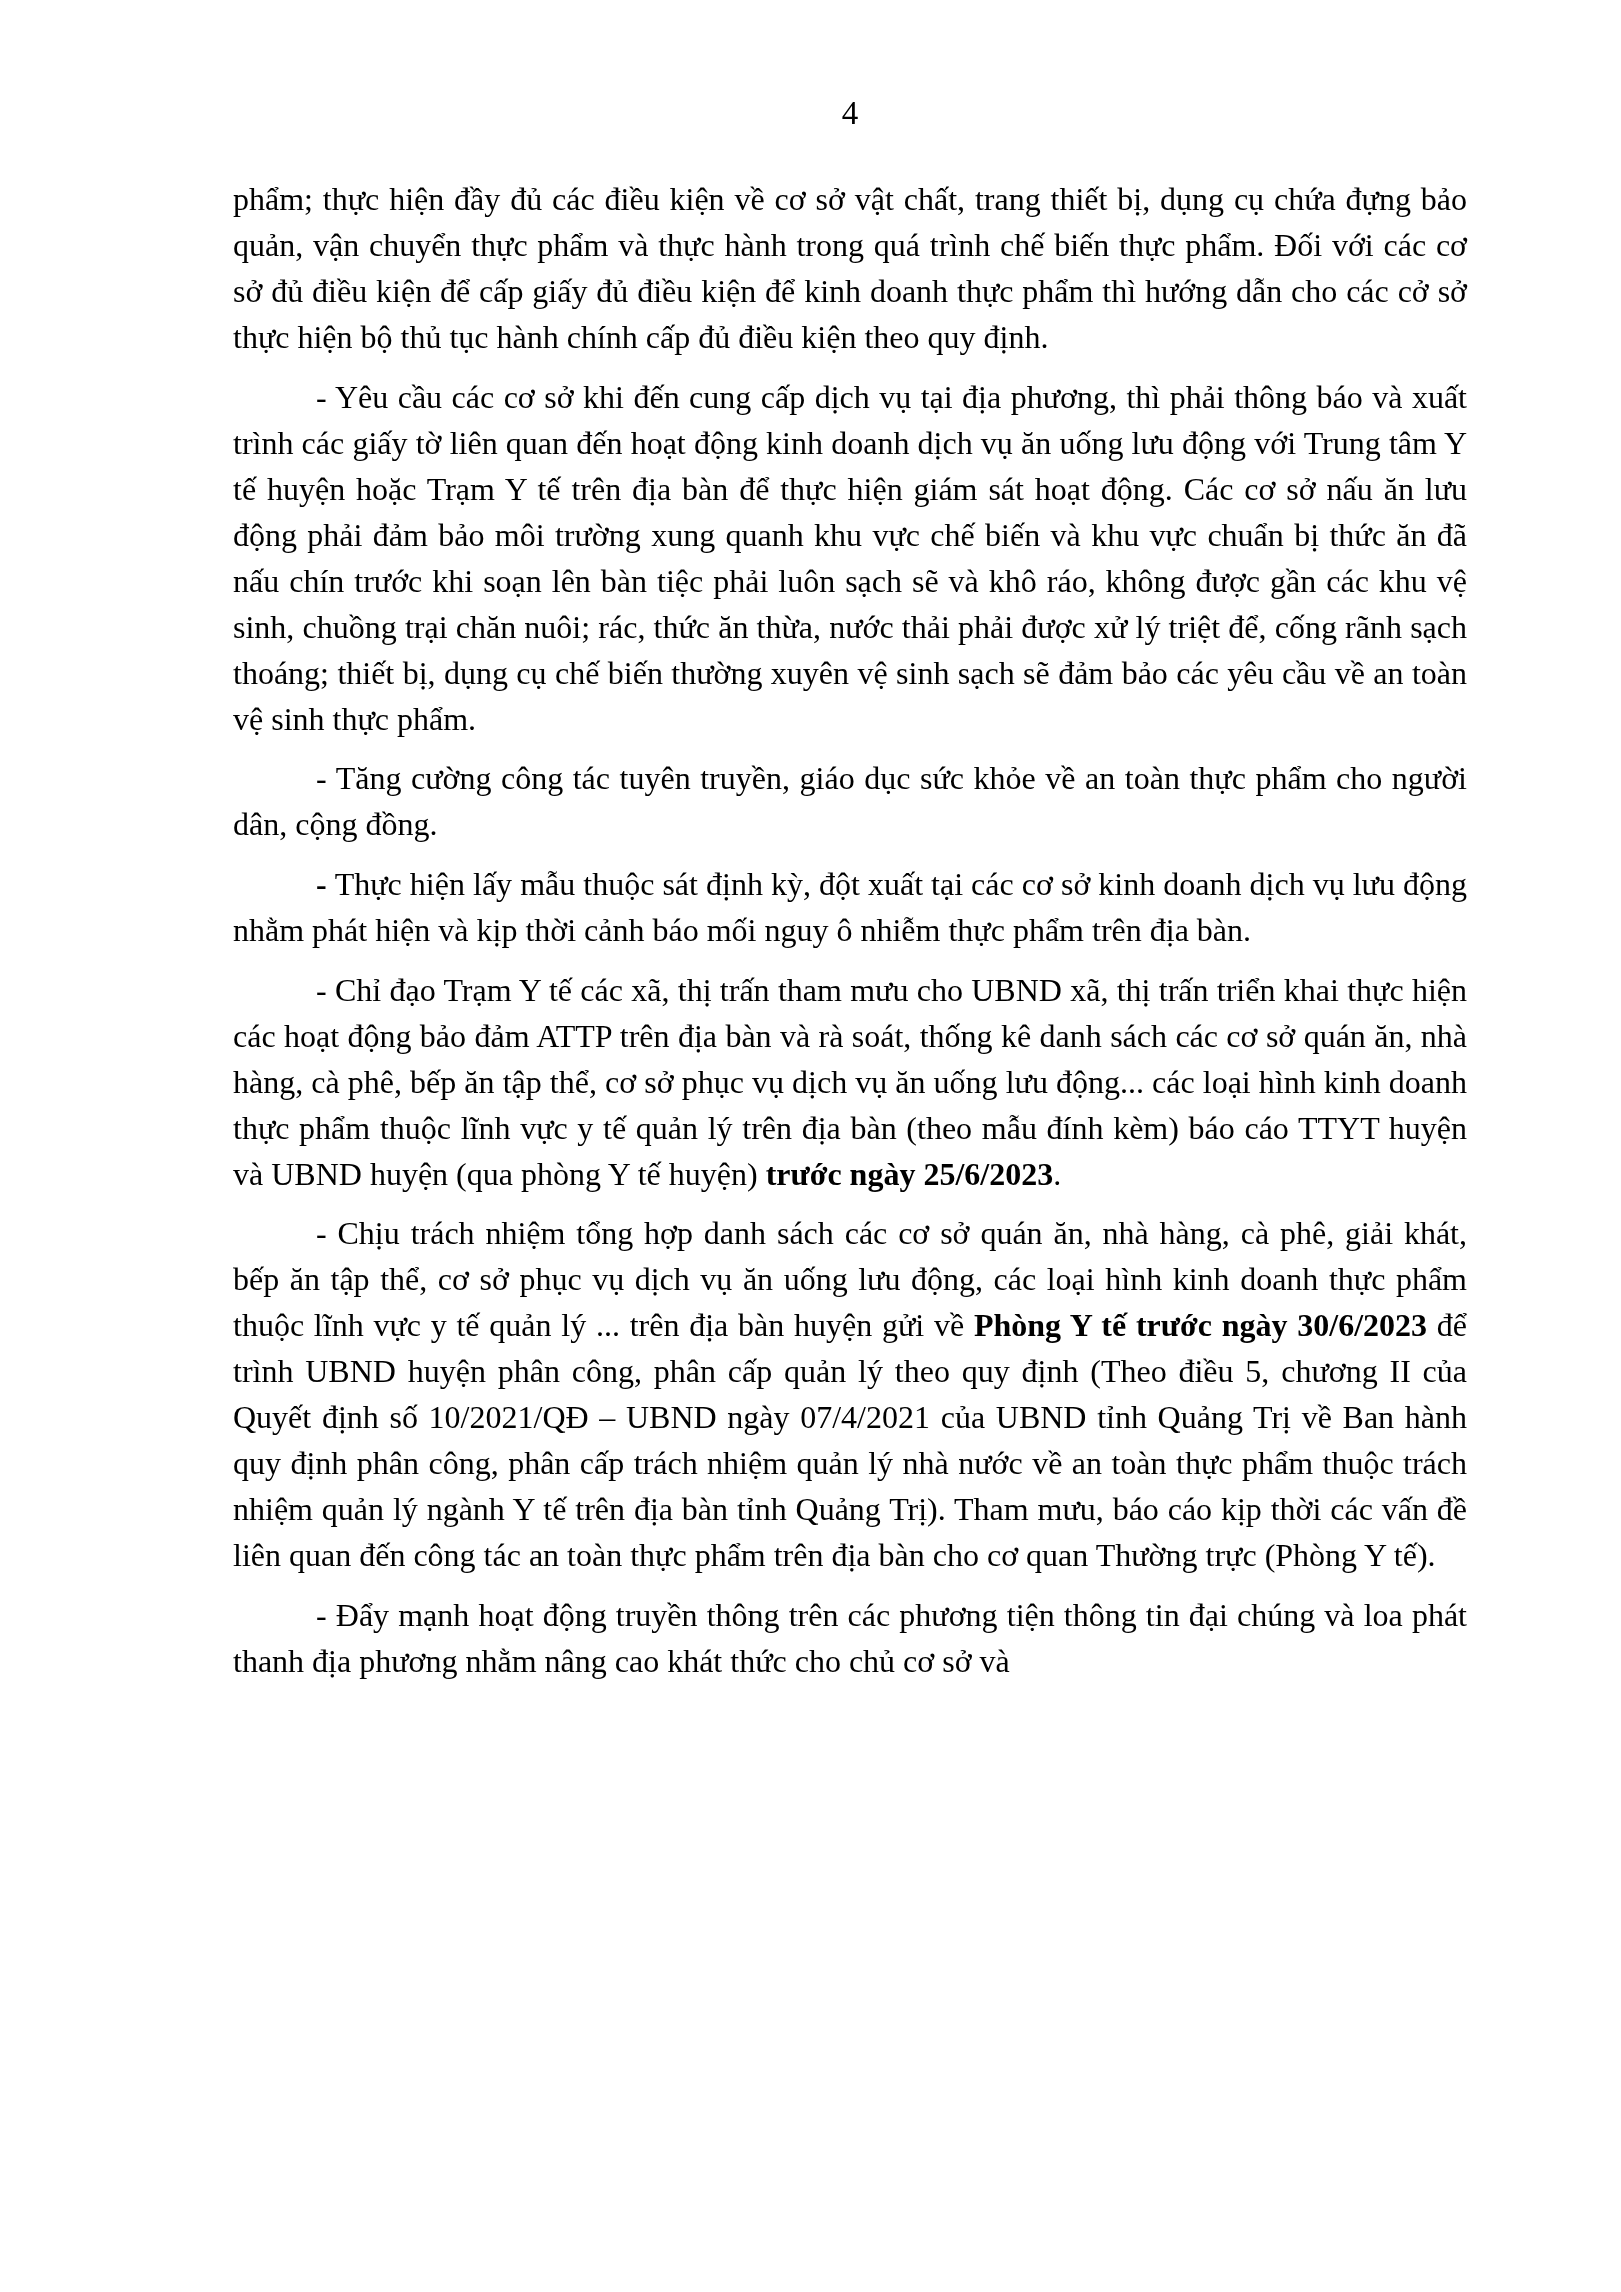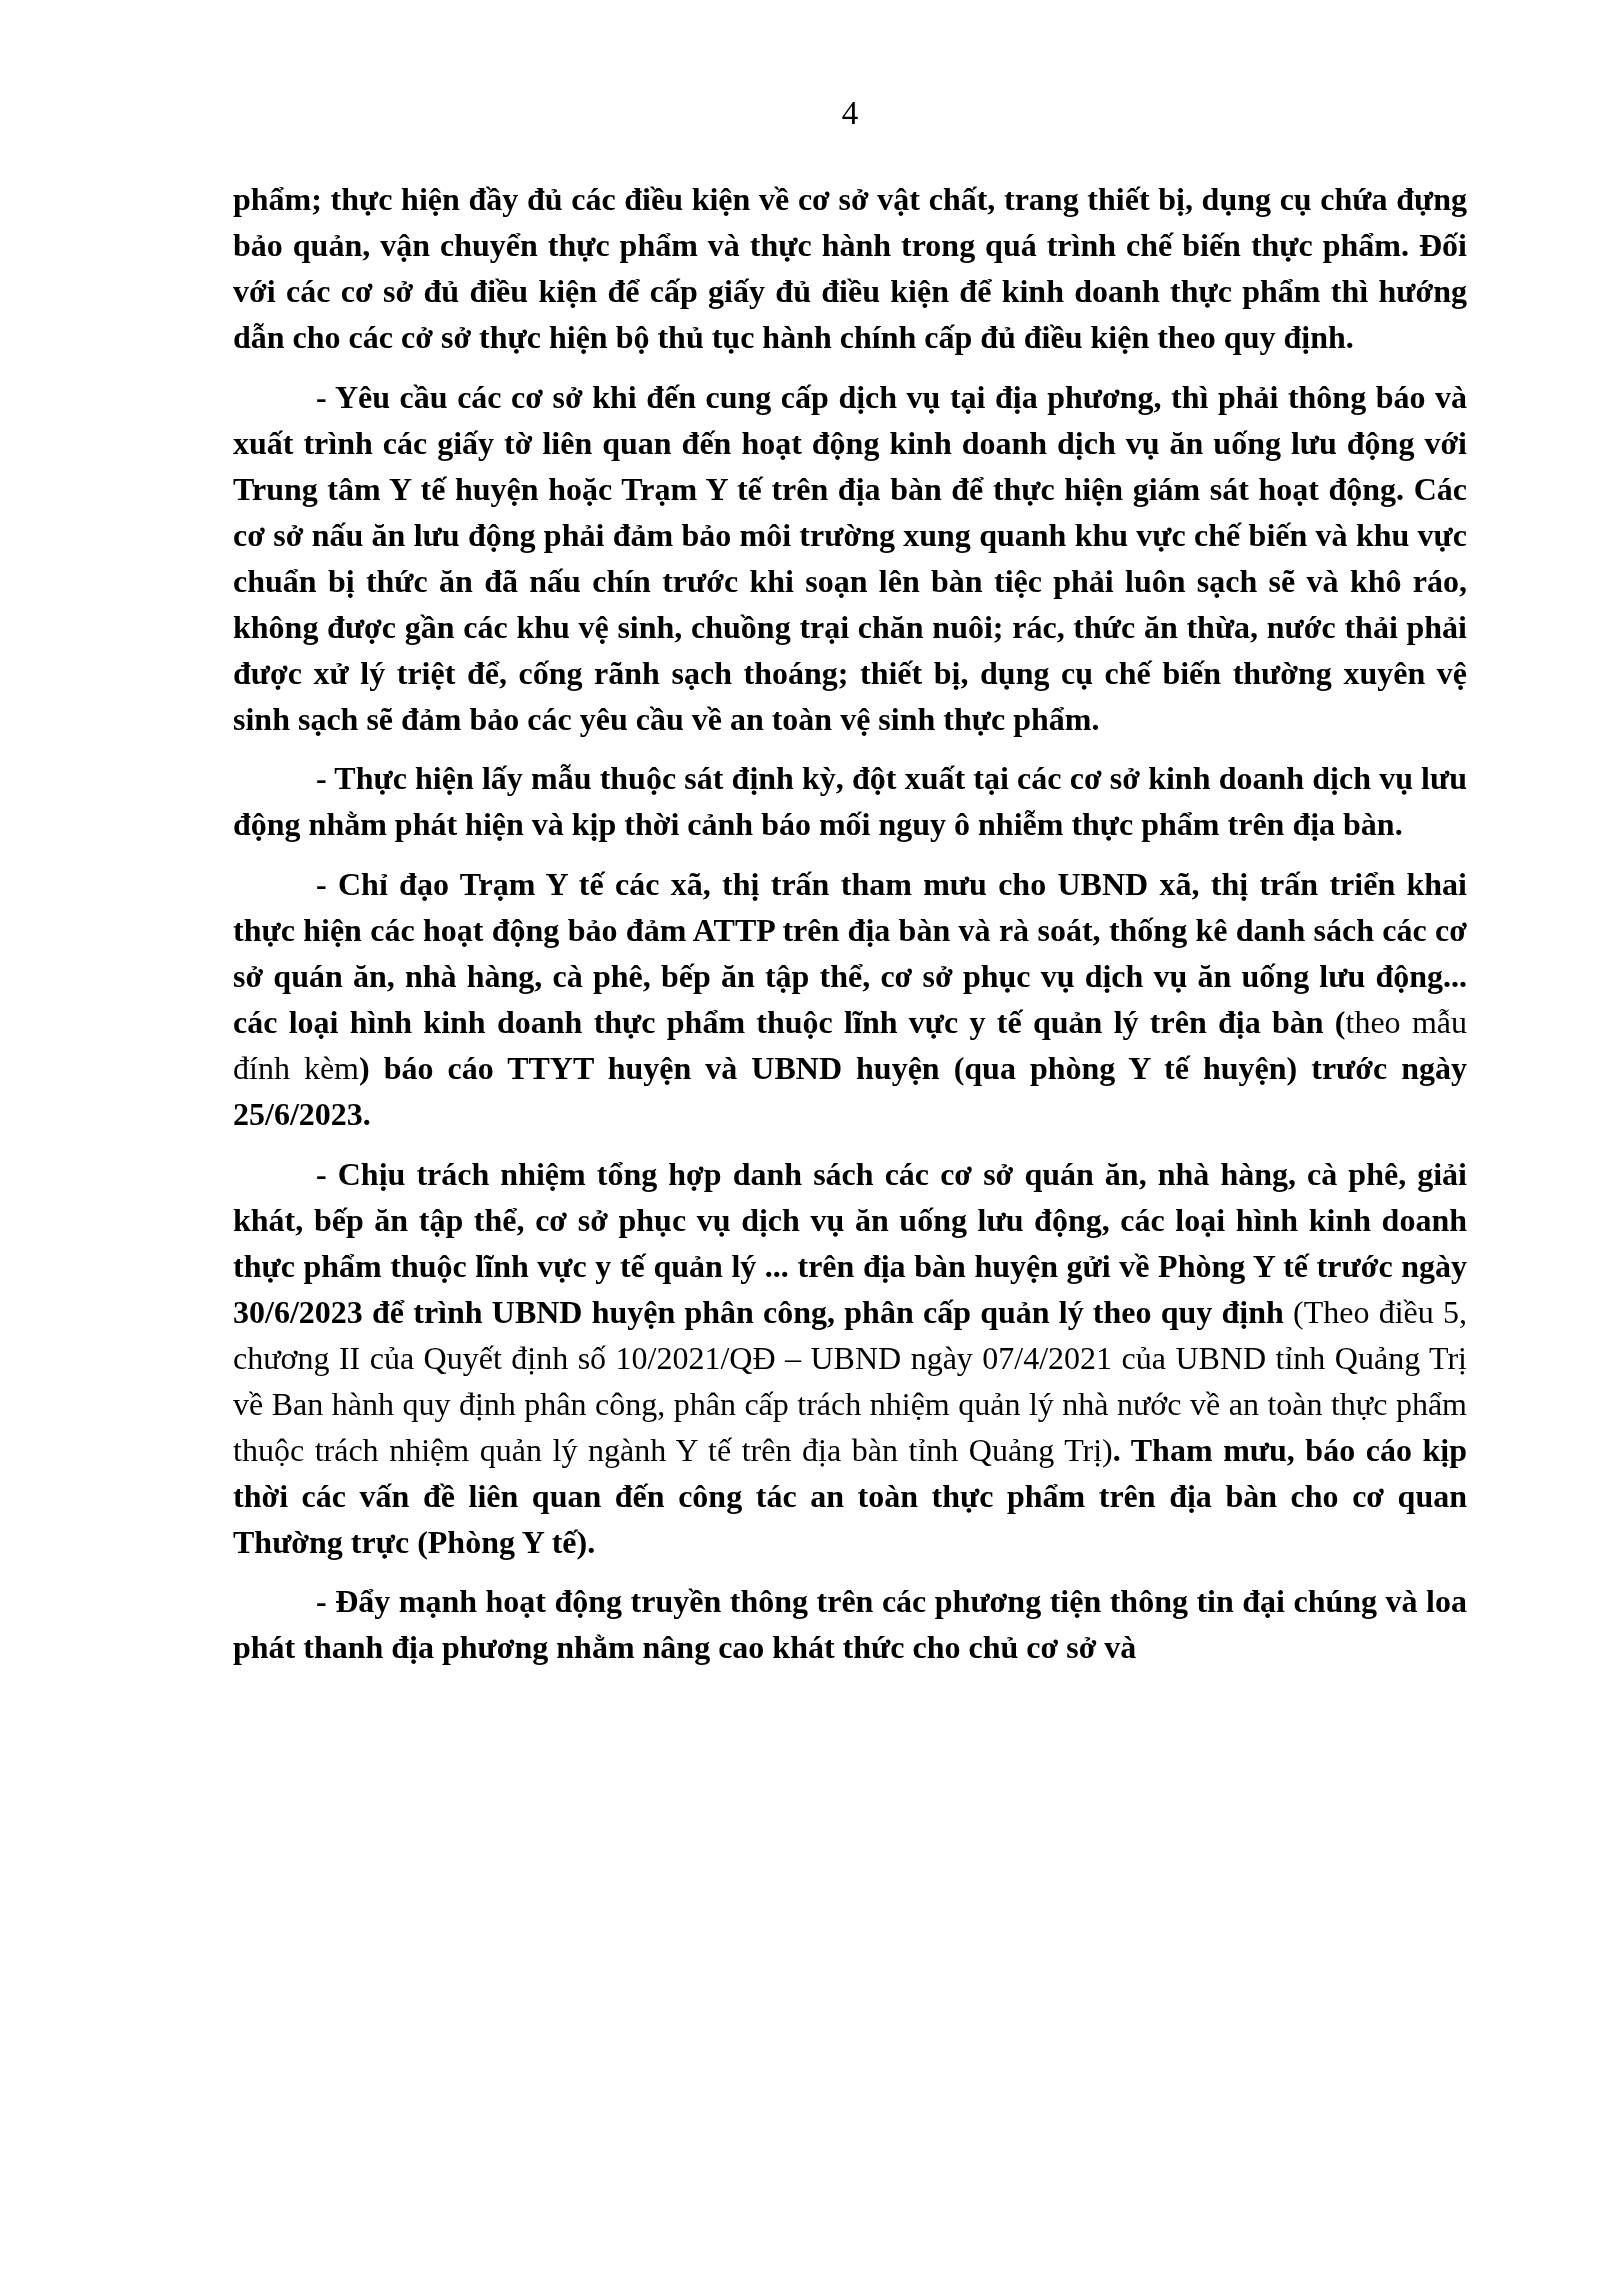--- a/index.html
+++ b/index.html
@@ -33,31 +33,32 @@
     font-size: 32px;
     line-height: 46px;
     margin: 0 0 13.7px 0;
   }
   p.para.indent {
     text-indent: 83px;
   }
   p.para.heading {
     font-weight: bold;
   }
-  .run-r { font-weight: bold; font-style: normal; }
+  .run-r { font-weight: normal; font-style: normal; }
   .run-b { font-weight: bold; }
   .run-i { }
 </style>
 </head>
 <body>
 
 <div class="page">
   <div class="page-number">4</div>
   <div class="content">
       <p class="para"><span class="run run-r">phẩm; thực hiện đầy đủ các điều kiện về cơ sở vật chất, trang thiết bị, dụng cụ chứa đựng bảo quản, vận chuyển thực phẩm và thực hành trong quá trình chế biến thực phẩm. Đối với các cơ sở đủ điều kiện để cấp giấy đủ điều kiện để kinh doanh thực phẩm thì hướng dẫn cho các cở sở thực hiện bộ thủ tục hành chính cấp đủ điều kiện theo quy định.</span></p>
       <p class="para indent"><span class="run run-r">- Yêu cầu các cơ sở khi đến cung cấp dịch vụ tại địa phương, thì phải thông báo và xuất trình các giấy tờ liên quan đến hoạt động kinh doanh dịch vụ ăn uống lưu động với Trung tâm Y tế huyện hoặc Trạm Y tế trên địa bàn để thực hiện giám sát hoạt động. Các cơ sở nấu ăn lưu động phải đảm bảo môi trường xung quanh khu vực chế biến và khu vực chuẩn bị thức ăn đã nấu chín trước khi soạn lên bàn tiệc phải luôn sạch sẽ và khô ráo, không được gần các khu vệ sinh, chuồng trại chăn nuôi; rác, thức ăn thừa, nước thải phải được xử lý triệt để, cống rãnh sạch thoáng; thiết bị, dụng cụ chế biến thường xuyên vệ sinh sạch sẽ đảm bảo các yêu cầu về an toàn vệ sinh thực phẩm.</span></p>
+      <p class="para indent"><span class="run run-r">- Tăng cường công tác tuyên truyền, giáo dục sức khỏe về an toàn thực phẩm cho người dân, cộng đồng.</span></p>
       <p class="para indent"><span class="run run-b">- </span><span class="run run-r">Thực hiện lấy mẫu thuộc sát định kỳ, đột xuất tại các cơ sở kinh doanh dịch vụ lưu động nhằm phát hiện và kịp thời cảnh báo mối nguy ô nhiễm thực phẩm trên địa bàn.</span></p>
       <p class="para indent"><span class="run run-r">- Chỉ đạo Trạm Y tế các xã, thị trấn tham mưu cho UBND xã, thị trấn triển khai thực hiện các hoạt động bảo đảm ATTP trên địa bàn và rà soát, thống kê danh sách các cơ sở quán ăn, nhà hàng, cà phê, bếp ăn tập thể, cơ sở phục vụ dịch vụ ăn uống lưu động... các loại hình kinh doanh thực phẩm thuộc lĩnh vực y tế quản lý trên địa bàn (</span><span class="run run-i">theo mẫu đính kèm</span><span class="run run-r">) báo cáo TTYT huyện và UBND huyện (qua phòng Y tế huyện) </span><span class="run run-b">trước ngày 25/6/2023</span><span class="run run-r">.</span></p>
       <p class="para indent"><span class="run run-r">- Chịu trách nhiệm tổng hợp danh sách các cơ sở quán ăn, nhà hàng, cà phê, giải khát, bếp ăn tập thể, cơ sở phục vụ dịch vụ ăn uống lưu động, các loại hình kinh doanh thực phẩm thuộc lĩnh vực y tế quản lý ... trên địa bàn huyện gửi về </span><span class="run run-b">Phòng Y tế trước ngày 30/6/2023</span><span class="run run-r"> để trình UBND huyện phân công, phân cấp quản lý theo quy định </span><span class="run run-i">(Theo điều 5, chương II của Quyết định số 10/2021/QĐ – UBND ngày 07/4/2021 của UBND tỉnh Quảng Trị về Ban hành quy định phân công, phân cấp trách nhiệm quản lý nhà nước về an toàn thực phẩm thuộc trách nhiệm quản lý ngành Y tế trên địa bàn tỉnh Quảng Trị)</span><span class="run run-r">. Tham mưu, báo cáo kịp thời các vấn đề liên quan đến công tác an toàn thực phẩm trên địa bàn cho cơ quan Thường trực (Phòng Y tế).</span></p>
       <p class="para indent"><span class="run run-r">- Đẩy mạnh hoạt động truyền thông trên các phương tiện thông tin đại chúng và loa phát thanh địa phương nhằm nâng cao khát thức cho chủ cơ sở và</span></p>
     </div>
 </div>
 
 
 </body></html>

